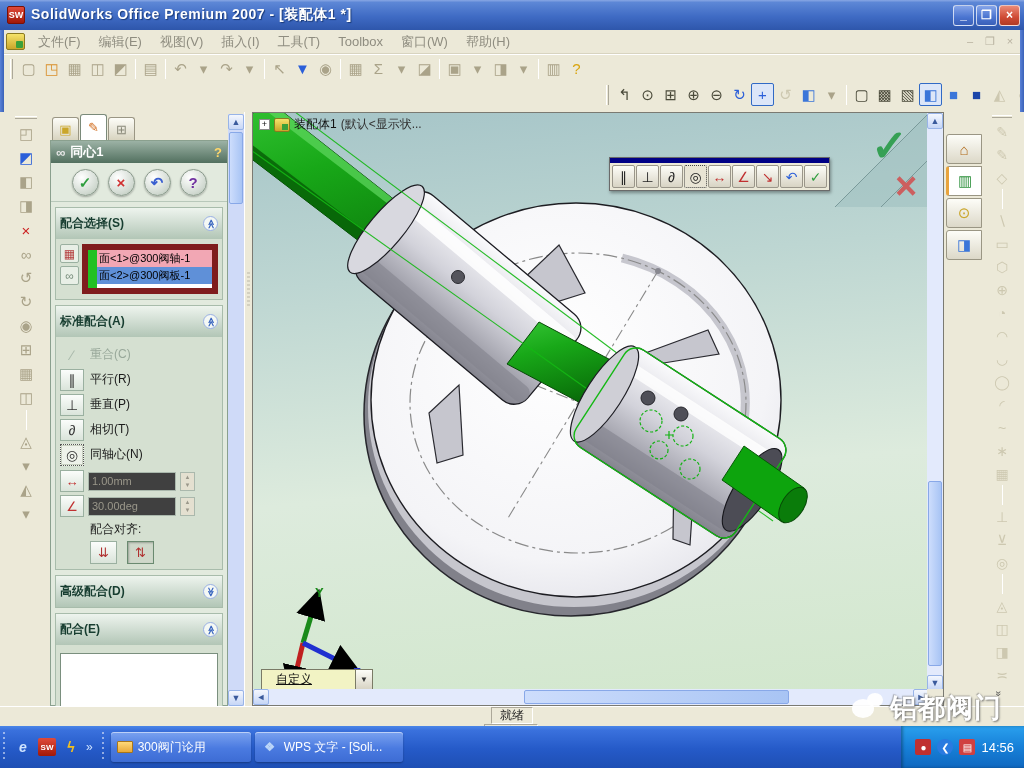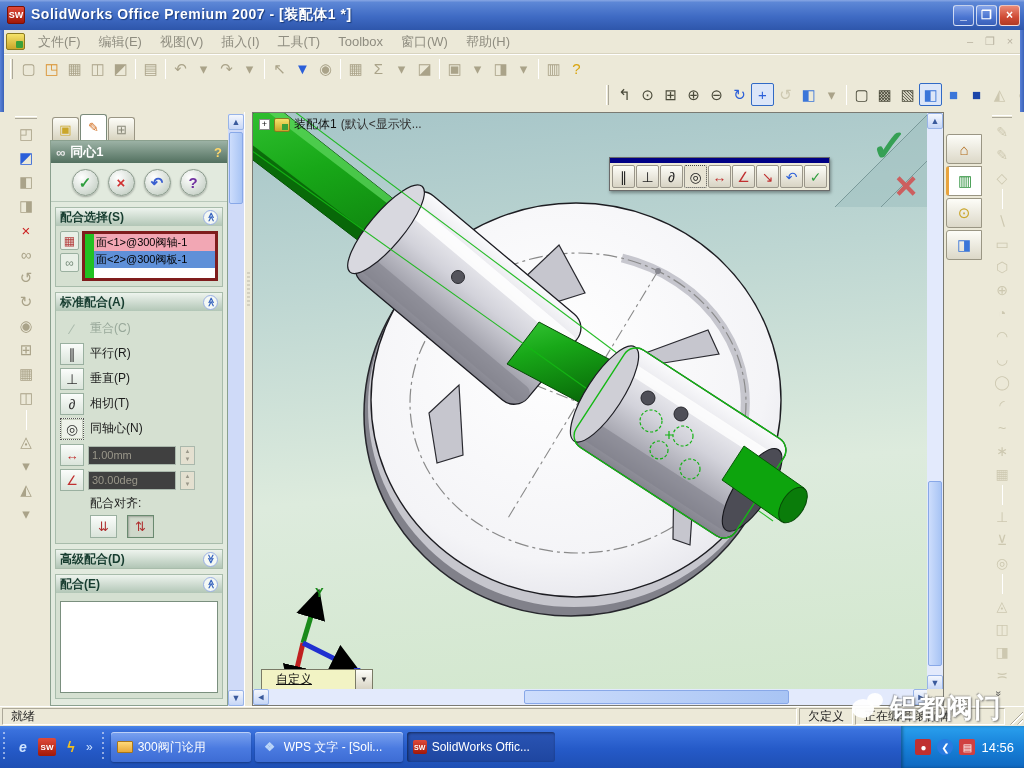--- a/index.html
+++ b/index.html
@@ -60,32 +60,32 @@
   #panel-body { background:#e2eade; border:1px solid #8aa08e; height:566px; }
   #panel-title { height:22px; background:linear-gradient(#9cb2a5,#52705f); color:#fff; font-weight:bold; font-size:13px;
     display:flex; align-items:center; padding:0 5px; }
   #panel-title .mate-glyph { font-size:13px; margin-right:5px; color:#e8e8e8; }
   #panel-title .help-q { margin-left:auto; color:#ffd76a; font-weight:bold; }
   #pm-buttons { display:flex; justify-content:center; gap:9px; padding:6px 0 5px; border-bottom:1px solid #b8c8ba; }
   .roundbtn { width:27px; height:27px; border-radius:50%; border:1px solid #8a9a8c;
     background:radial-gradient(circle at 35% 30%,#ffffff,#cfd8cf 70%,#a8b8a8); display:flex; align-items:center; justify-content:center;
     font-size:15px; font-weight:bold; box-shadow:0 1px 2px rgba(0,0,0,.3); }
   .section { margin:5px 4px 0; border:1px solid #a8bcab; background:#d5e0d1; }
-  .sec-head { height:18px; background:linear-gradient(#eef4ee,#b2c6b6); display:flex; align-items:center;
+  .sec-head { height:31px; background:linear-gradient(#eef4ee,#b2c6b6); display:flex; align-items:center;
     padding:0 4px; font-weight:bold; color:#173d30; font-size:12px;justify-content:space-between; }
   .chev { margin-left:auto; width:15px; height:15px; border-radius:50%; background:#f4f8f4; border:1px solid #9ab0e4;
     color:#3a66c0; font-size:9px; font-weight:bold; display:flex; align-items:center; justify-content:center; }
   .chev.up span { display:inline-block; transform:rotate(-90deg); }
   .chev.down span { display:inline-block; transform:rotate(90deg); }
   .sec-body { padding:5px 4px; }
 
   #sel-row { display:flex; gap:3px; }
   #sel-icons { display:flex; flex-direction:column; gap:3px; }
   #sel-icons .ticon { width:19px; height:19px; font-size:12px; border:1px solid #9ab0a0; background:#e8efe6; color:#7a8f7e; }
-  #sel-list { flex:1; background:#fff; border:3px solid #7f1d1d; display:flex; height:50px; }
+  #sel-list { flex:1; background:#fff; border:6px solid #7f1d1d; display:flex; height:50px; }
   #sel-bar { width:9px; background:#22c122; }
   #sel-items { flex:1; font-size:11px; }
   .sel-item { padding:1px 2px; white-space:nowrap; overflow:hidden; color:#000; }
   .sel-item.pink { background:#f2a7b4; }
   .sel-item.blue { background:#5f90d8; }
 
   .mate-row { display:flex; align-items:center; gap:6px; height:25px; }
   .mate-ic { width:24px; height:22px; border:1px solid transparent; display:flex; align-items:center; justify-content:center;
     font-size:14px; color:#333; background:transparent; }
   .mate-row.enabled .mate-ic { border:1px solid #9ab0a0; background:linear-gradient(#fbfdfb,#dae4da); }
@@ -160,21 +160,21 @@
   .tp-tab { width:36px; height:30px; border:1px solid #9a9684; border-radius:3px 0 0 3px; background:linear-gradient(#fdfdf8,#dcd8c8);
     display:flex; align-items:center; justify-content:center; font-size:15px; }
   .tp-tab.active { border-left:3px solid #e8a33d; background:#fff; }
   #right-toolbar { left:988px; top:0; width:28px; height:594px; display:flex; flex-direction:column; align-items:center; padding-top:3px; }
   #right-toolbar .ticon { width:24px; height:23px; font-size:14px; }
   #right-toolbar .tb-handle { width:20px; height:3px; border:none; border-top:1px solid #fff; border-bottom:1px solid #aca899; margin-bottom:2px; }
   #rt-more { position:absolute; left:996px; top:576px; font-size:10px; color:#555; transform:rotate(90deg); }
 
   
   #statusbar { left:0; top:706px; width:1024px; height:20px; background:#ece9d8; border-top:1px solid #fff;
-    display:flex; align-items:center; font-size:12px; color:#222; }
+    display:flex; align-items:center; font-size:12px; color:#222;flex-direction:column; }
   .sb-cell { border:1px solid; border-color:#aca899 #fff #fff #aca899; height:17px; display:flex; align-items:center; padding:0 8px; margin-right:2px; }
   #sb-ready { flex:1; margin-left:2px; }
   #sb-grip { width:16px; height:16px; margin-right:1px;
     background:repeating-linear-gradient(135deg,transparent 0 3px,#aca899 3px 4px,#fff 4px 5px); clip-path:polygon(100% 0,100% 100%,0 100%); }
 
   
   #watermark { left:852px; top:686px; width:170px; height:44px; z-index:60; display:flex; align-items:center; gap:4px; pointer-events:none; }
   #wm-icon { position:relative; width:34px; height:30px; }
   #wm-icon .b1 { position:absolute; left:0; top:6px; width:22px; height:19px; background:#fff; border-radius:50%; opacity:.95; }
   #wm-icon .b2 { position:absolute; left:15px; top:0; width:16px; height:14px; background:#fff; border-radius:50%; opacity:.95; }
@@ -689,23 +689,19 @@
   </div>
   <div class="tb-sep"></div>
   <div class="task-btn folderbtn">
     <span class="folder-ic"></span>
     <span>300阀门论用</span>
   </div>
   <div class="task-btn">
     <span class="ql-ic" style="color:#bcd6f8;font-size:12px">❖</span>
     <span>WPS 文字 - [Soli...</span>
   </div>
-  <div class="task-btn active">
-    <span class="ql-ic" style="background:linear-gradient(#e04a3a,#a01808);border-radius:2px;font-size:7px;width:14px;height:14px">SW</span>
-    <span>SolidWorks Offic...</span>
-  </div>
   <div id="tray">
     <span class="tray-ic" style="background:#c03030">●</span>
     <span class="tray-ic" style="background:#2a7ae0;border-radius:50%">❮</span>
     <span class="tray-ic" style="background:#d04040">▤</span>
     <span id="tray-time">14:56</span>
   </div>
 </div>
 
 </body></html>

